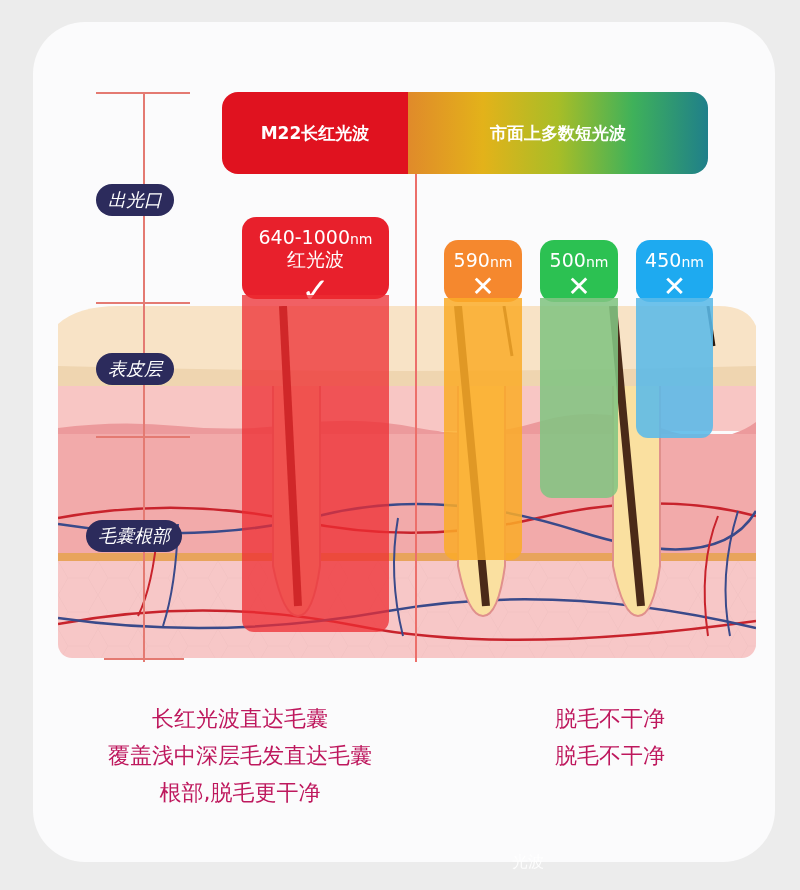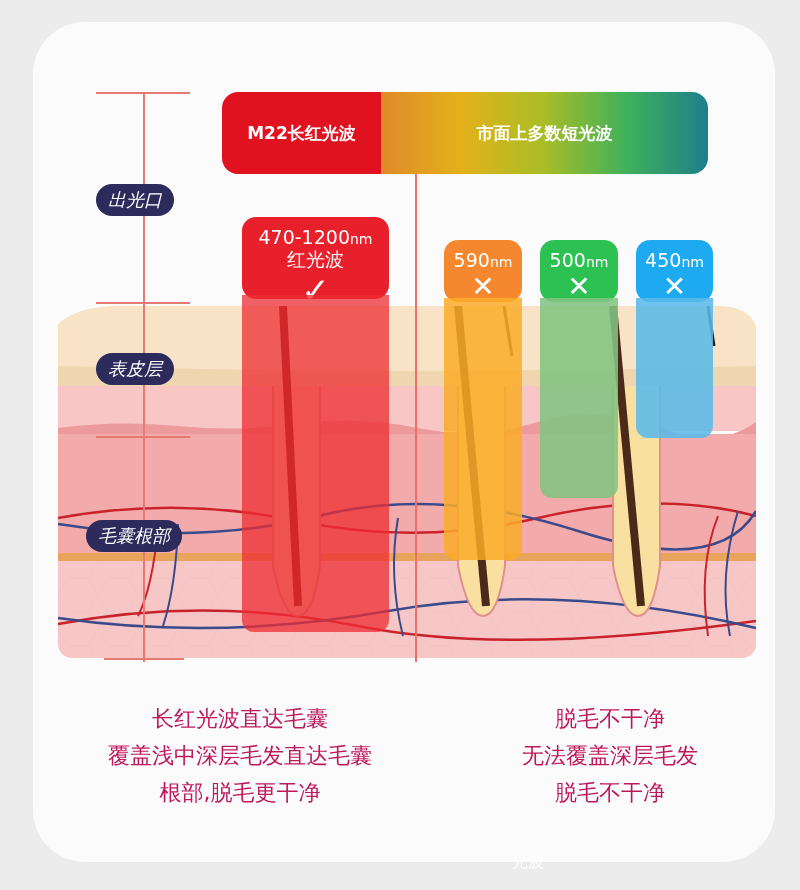--- a/index.html
+++ b/index.html
@@ -1,21 +1,21 @@
 <!DOCTYPE html>
 <html><head>
 <meta charset="utf-8">
 <style>
   * { box-sizing: border-box; margin: 0; padding: 0; }
   html, body { width: 800px; height: 890px; background: #ececec; overflow: hidden; }
   body { position: relative; font-family: "DejaVu Sans", "Liberation Sans", sans-serif; }
   .card { position: absolute; left: 33px; top: 22px; width: 742px; height: 840px; background: #fbfbfc; border-radius: 52px; }
   .abs { position: absolute; }
   .header-bar { left: 222px; top: 92px; width: 486px; height: 82px; border-radius: 16px; overflow: hidden; display: flex; }
-  .header-left { width: 159px; background: #e0121f; display:flex; align-items:center; justify-content:center; color:#fff; font-weight:bold; font-size:17px; }
+  .header-left { width: 186px; background: #e0121f; display:flex; align-items:center; justify-content:center; color:#fff; font-weight:bold; font-size:17px; }
   .header-right { flex:1; background: linear-gradient(90deg, #e08a2a 0%, #e3b21a 25%, #a8bd27 50%, #3fb15a 75%, #1f7f8a 100%); display:flex; align-items:center; justify-content:center; color:#fff; font-weight:bold; font-size:17px; }
   .ruler-v { left: 143px; top: 92px; width: 2px; height: 570px; background: #e47a72; }
   .ruler-h { left: 96px; width: 94px; height: 2px; background: #e47a72; }
   .divider-v { left: 415px; top: 174px; width: 2px; height: 488px; background: #ec6f6a; }
   .label-pill { left: 96px; height: 32px; border-radius: 16px; background: #2c2b5c; color: #fff; font-size: 18px; display:flex; align-items:center; justify-content:center; padding: 0 12px; font-style: italic; }
   .skin { left: 58px; top: 306px; width: 698px; height: 352px; border-radius: 14px; overflow: hidden; }
   .filter { position:absolute; border-radius: 14px; color:#fff; text-align:center; }
   .filter .nm { font-size: 19px; padding-top: 10px; line-height: 1.1; }
   .filter .nm small { font-size: 14px; }
   .filter .sub { font-size: 19px; line-height: 1.2; }
@@ -87,21 +87,21 @@
 <div class="abs ruler-h" style="top:436px"></div>
 <div class="abs ruler-h" style="top:658px; left:104px; width:80px"></div>
 
 <div class="abs divider-v"></div>
 
 <div class="abs label-pill" style="top:184px">出光口</div>
 <div class="abs label-pill" style="top:353px">表皮层</div>
 <div class="abs label-pill" style="top:520px; left:86px">毛囊根部</div>
 
 <div class="filter" style="left:242px; top:217px; width:147px; height:82px; background:#e8202c;">
-  <div class="nm"><span>470-1200</span><small>nm</small></div>
+  <div class="nm"><span>640-1000</span><small>nm</small></div>
   <div class="sub">红光波</div>
   <div class="mark">✓</div>
 </div>
 <div class="filter" style="left:242px; top:295px; width:147px; height:337px; background:rgba(238,44,50,0.75); border-radius:0 0 12px 12px;"></div>
 
 <div class="filter" style="left:444px; top:240px; width:78px; height:62px; background:#f5882e;">
   <div class="nm"><span>590</span><small>nm</small></div>
   <div class="mark" style="font-size:28px">✕</div>
 </div>
 <div class="filter" style="left:444px; top:298px; width:78px; height:262px; background:rgba(250,172,40,0.85); border-radius:0 0 12px 12px;"></div>
@@ -118,17 +118,16 @@
 </div>
 <div class="filter" style="left:636px; top:298px; width:77px; height:140px; background:rgba(90,186,232,0.88); border-radius:0 0 12px 12px;"></div>
 
 <div class="abs caption" style="left:80px; top:700px; width:320px;">
   <div>长红光波直达毛囊</div>
   <div>覆盖浅中深层毛发直达毛囊</div>
   <div>根部,脱毛更干净</div>
 </div>
 <div class="abs caption" style="left:460px; top:700px; width:300px;">
   <div>脱毛不干净</div>
-  <div>无法覆盖深层毛发</div>
   <div>脱毛不干净</div>
 </div>
 
 <div class="abs faint" style="left:512px; top:852px;">光波</div>
 
 </body></html>

